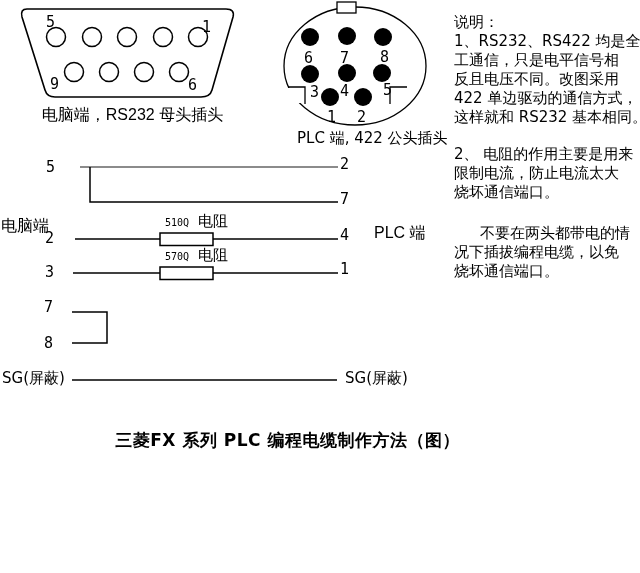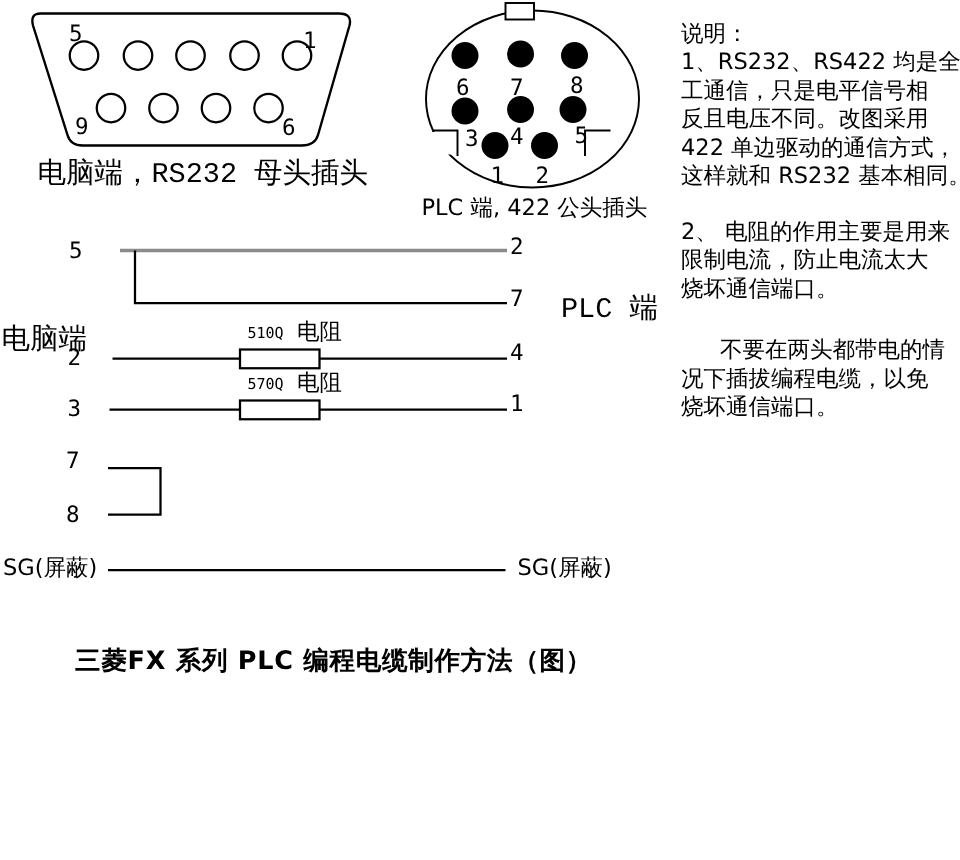--- a/index.html
+++ b/index.html
@@ -4,23 +4,23 @@
 <style>
   html,body{margin:0;padding:0;background:#fff;}
   .canvas{
     position:relative;width:640px;height:573px;background:#ffffff;
     font-family:"DejaVu Sans",sans-serif;color:#000;overflow:hidden;
   }
   .abs{position:absolute;white-space:nowrap;}
   .num{font-family:"DejaVu Sans Mono","Liberation Mono",monospace;font-size:15px;line-height:1;}
   .num-sm{font-family:"DejaVu Sans Mono","Liberation Mono",monospace;font-size:10px;line-height:1;}
   .zh{font-family:"DejaVu Sans",sans-serif;font-size:15px;line-height:1.15;}
-  .zh16{font-family:Liberation Mono, monospace;font-size:19px;line-height:1.15;}
+  .zh16{font-family:Liberation Sans, sans-serif;font-size:16px;line-height:1.15;}
   .caption{text-align:center;}
-  .title{font-size:17px;font-weight:bold;text-align:left;letter-spacing:0.5px;}
+  .title{font-size:17px;font-weight:bold;text-align:right;letter-spacing:0.5px;}
   .notes{position:absolute;left:454px;top:13px;width:190px;font-size:15px;line-height:19px;}
   .notes .line{white-space:nowrap;}
   .gap18{height:18px;}
   .gap22{height:22px;}
   .indent{text-indent:26px;}
   svg{position:absolute;left:0;top:0;}
 </style>
 </head>
 <body>
 
@@ -82,24 +82,24 @@
   <div class="abs zh16 caption" style="left:25px;top:106px;width:215px;">电脑端，RS232 母头插头</div>
 
   <div class="abs num" style="left:304px;top:51px;">6</div>
   <div class="abs num" style="left:340px;top:51px;">7</div>
   <div class="abs num" style="left:380px;top:50px;">8</div>
   <div class="abs num" style="left:310px;top:85px;">3</div>
   <div class="abs num" style="left:340px;top:84px;">4</div>
   <div class="abs num" style="left:383px;top:83px;">5</div>
   <div class="abs num" style="left:327px;top:110px;">1</div>
   <div class="abs num" style="left:357px;top:110px;">2</div>
-  <div class="abs zh caption" style="left:281px;top:130px;width:150px;">PLC 端, 422 公头插头</div>
+  <div class="abs zh caption" style="left:297px;top:130px;width:150px;">PLC 端, 422 公头插头</div>
 
   <div class="abs zh16" style="left:1px;top:217px;">电脑端</div>
-  <div class="abs zh16" style="left:374px;top:196px;">PLC 端</div>
+  <div class="abs zh16" style="left:374px;top:224px;">PLC 端</div>
 
   <div class="abs num" style="left:46px;top:160px;">5</div>
   <div class="abs num" style="left:340px;top:157px;">2</div>
   <div class="abs num" style="left:340px;top:192px;">7</div>
 
   <div class="abs num" style="left:45px;top:231px;">2</div>
   <div class="abs num" style="left:340px;top:228px;">4</div>
   <div class="abs num-sm" style="left:165px;top:218px;">510Q</div>
   <div class="abs zh" style="left:198px;top:213px;">电阻</div>
 

